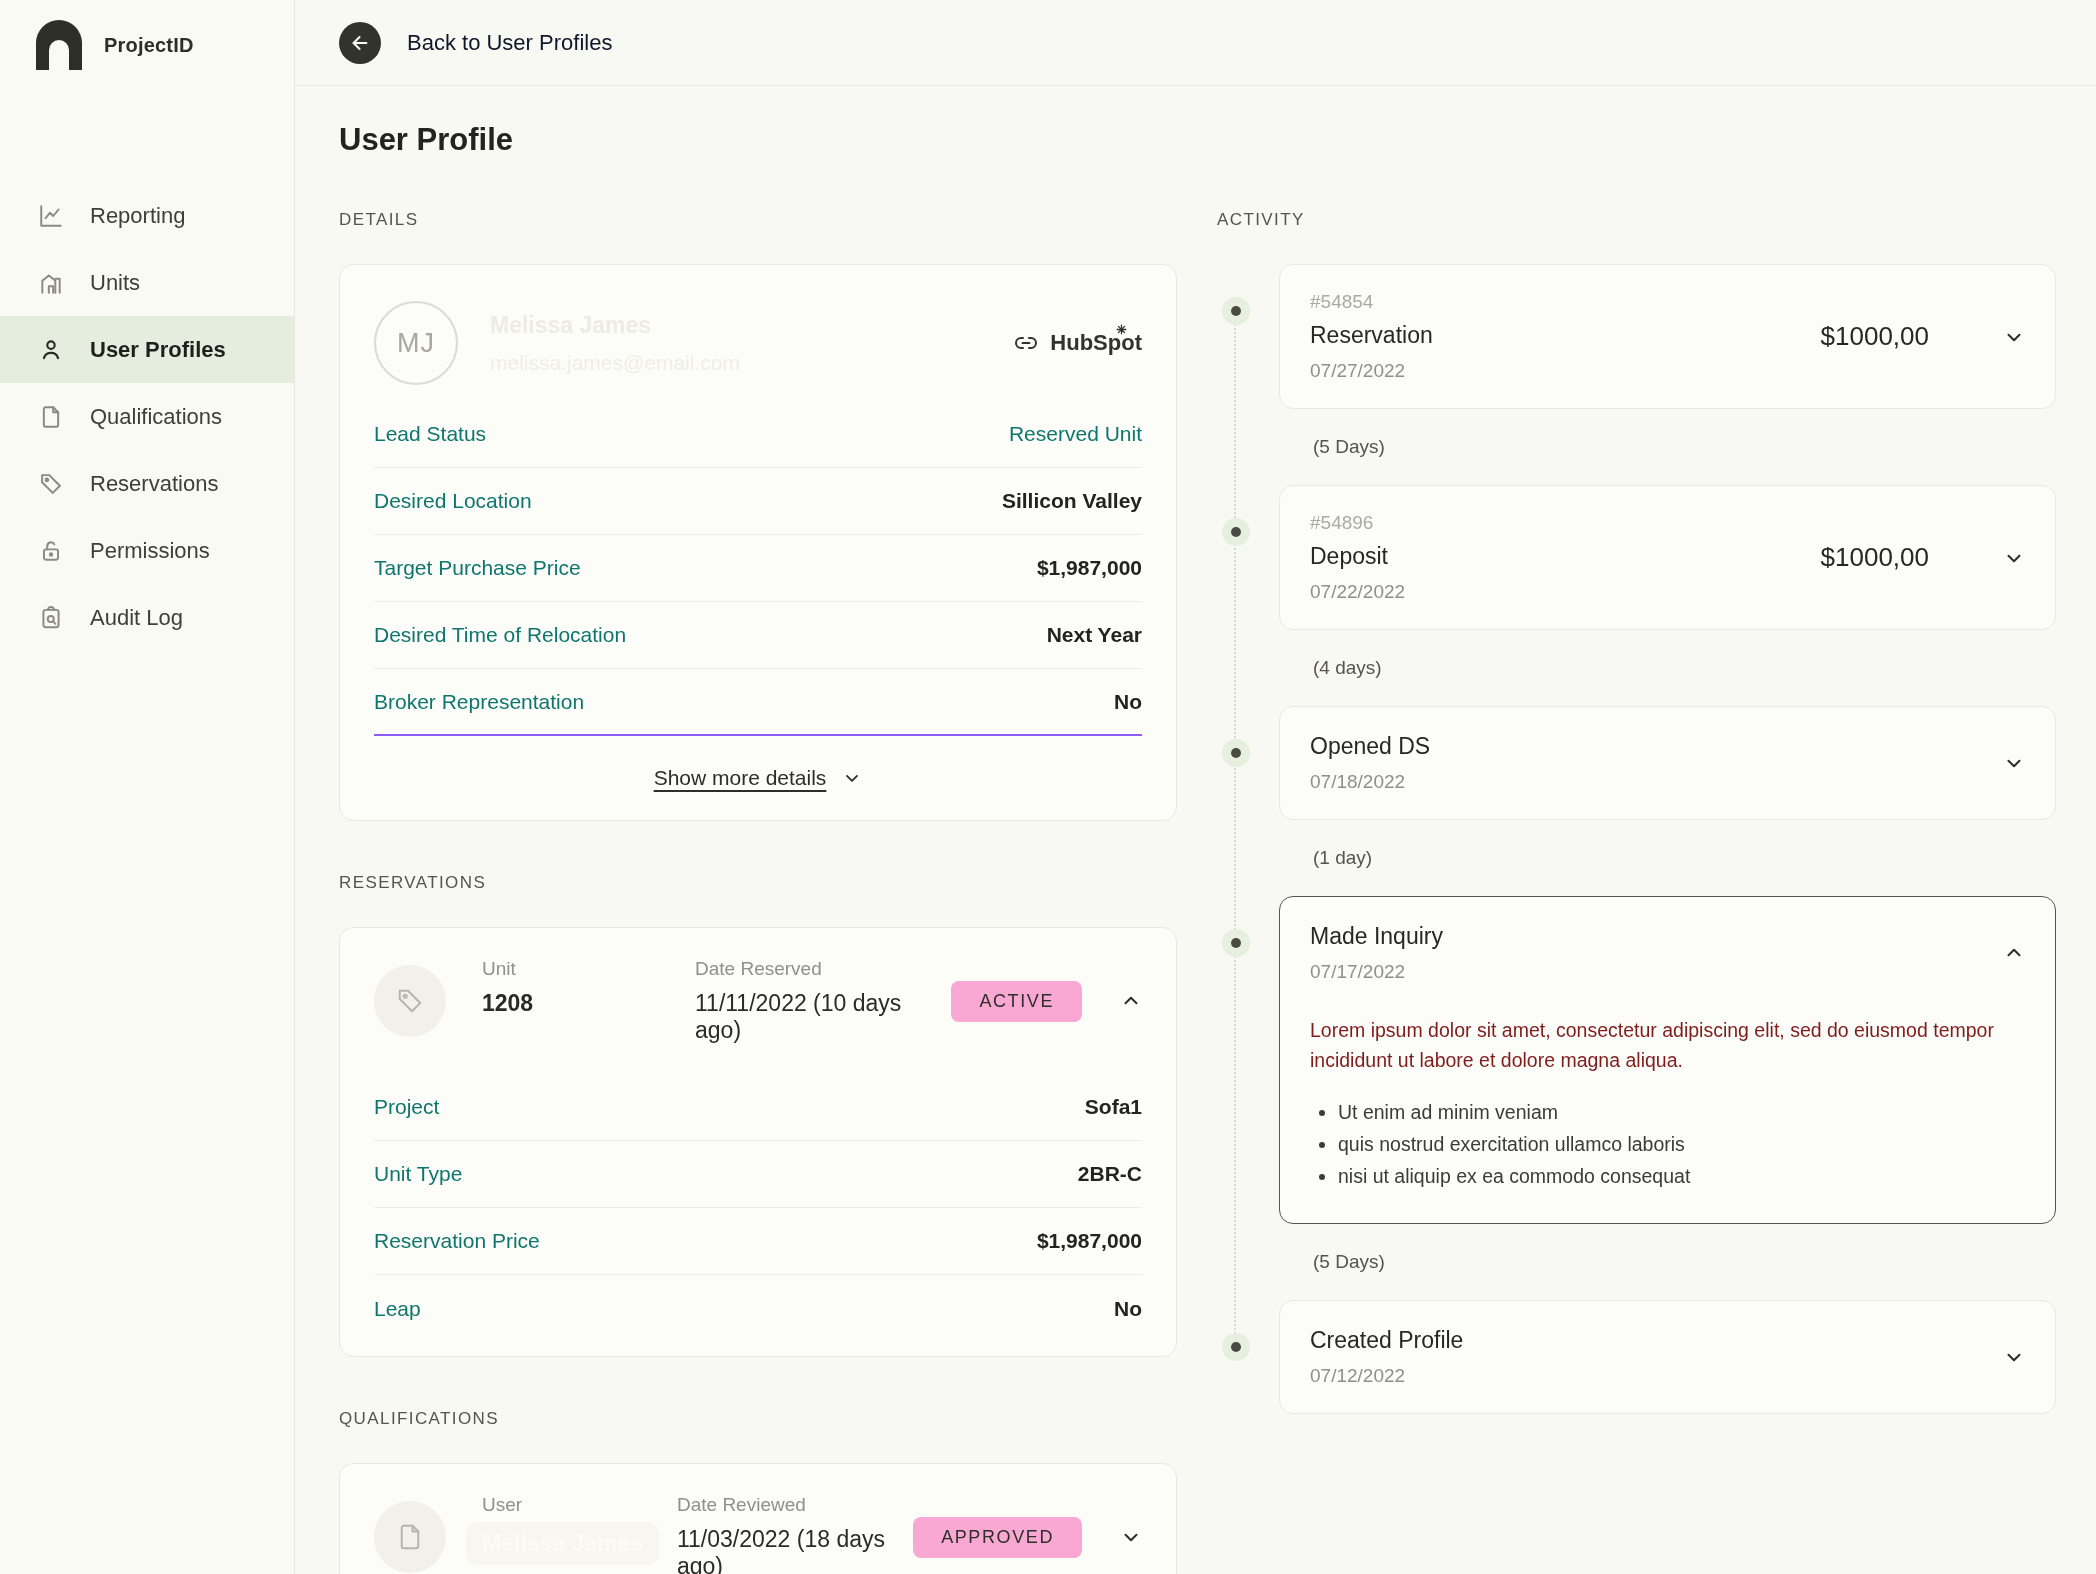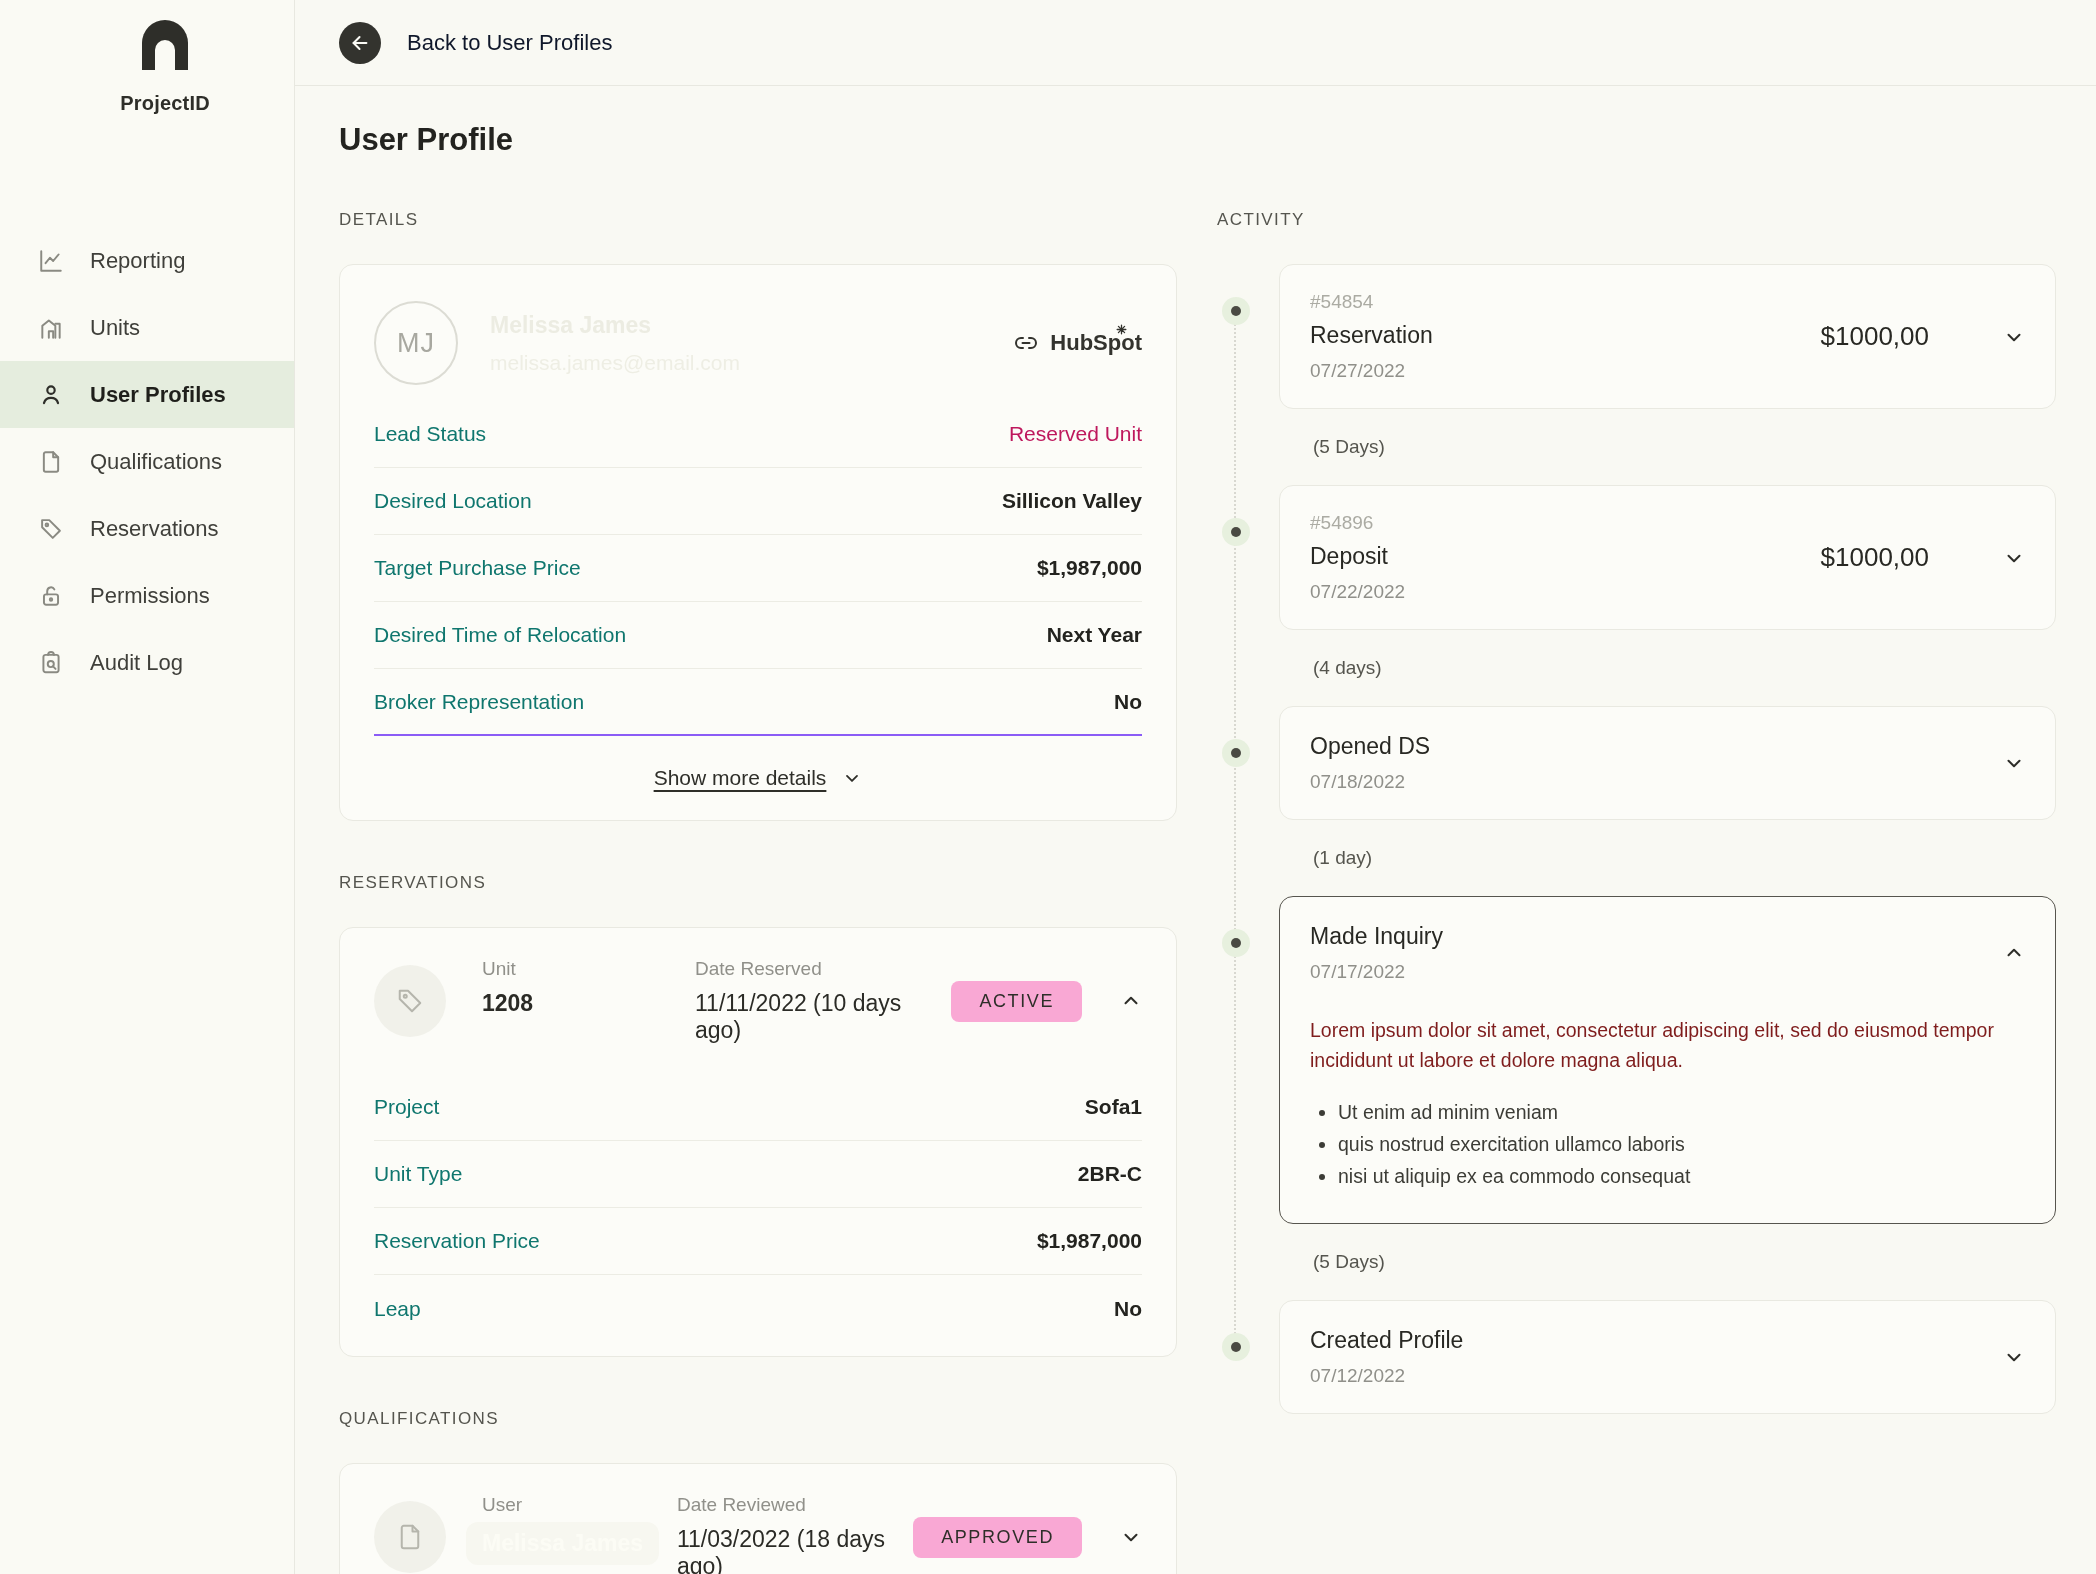--- a/index.html
+++ b/index.html
@@ -6,21 +6,21 @@
   html,body { width:2096px; height:1574px; }
   body {
     font-family: "Liberation Sans", sans-serif;
     background:#F9F9F3; color:#2E2E29; overflow:hidden;
   }
   svg { display:block; }
   .app { display:flex; width:100%; height:100%; }
 
   
   .sidebar { width:295px; flex-shrink:0; border-right:1px solid #E8E8E0; background:#FAFAF4; }
-  .brand { display:flex; align-items:center; gap:22px; padding:20px 0 0 36px;flex-direction:column; }
+  .brand { display:flex; align-items:center; gap:22px; padding:20px 0 0 36px; }
   .logo-mark { width:46px; height:50px; position:relative; background:#2E2E29; border-radius:23px 23px 0 0; }
   .logo-mark::after { content:""; position:absolute; left:13px; bottom:0; width:20px; height:30px;
     background:#FAFAF4; border-radius:10px 10px 0 0; }
   .brand-name { font-size:20px; font-weight:bold; letter-spacing:.2px; }
   .nav { margin-top:112px; }
   .nav-item { display:flex; align-items:center; gap:26px; height:67px; padding-left:38px;
     font-size:22px; color:#3F3F3A; cursor:pointer; }
   .nav-item .nav-ic { color:#8A8A82; }
   .nav-item.active { background:#E5EDDE; font-weight:bold; color:#1F1F1B; }
   .nav-item.active .nav-ic { color:#2E2E29; }
@@ -53,21 +53,21 @@
   .crm-link { display:flex; align-items:center; gap:12px; font-size:22px; font-weight:bold;
     color:#33332E; cursor:pointer; position:relative; }
   .hs-sprocket { position:absolute; right:14px; top:-7px; color:#33332E; }
 
   .rows { padding:0 34px; }
   .row { display:flex; justify-content:space-between; align-items:center; height:67px;
     border-bottom:1px solid #ECECE4; font-size:21px; }
   .rows .row:last-child { border-bottom:2px solid #8b5cf6; }
   .row-label { color:#0f766e; }
   .row-value { font-weight:bold; color:#23231F; }
-  .row-value.regular { font-weight:normal; color:#be185d; }
+  .row-value.regular { font-weight:normal; color:#0f766e; }
   .show-more { display:flex; align-items:center; justify-content:center; gap:16px; height:84px;
     font-size:21px; color:#2E2E29; cursor:pointer; }
   .show-more .lbl { text-decoration:underline; text-underline-offset:5px; }
 
   
   .res-head { display:flex; align-items:center; padding:30px 34px; }
   .circle-icon { width:72px; height:72px; border-radius:50%; background:#F1F1EA; flex-shrink:0;
     display:flex; align-items:center; justify-content:center; color:#B5B5AC; }
   .res-cols { display:flex; margin-left:36px; flex:1; min-width:0; }
   .col-unit { width:215px; }

